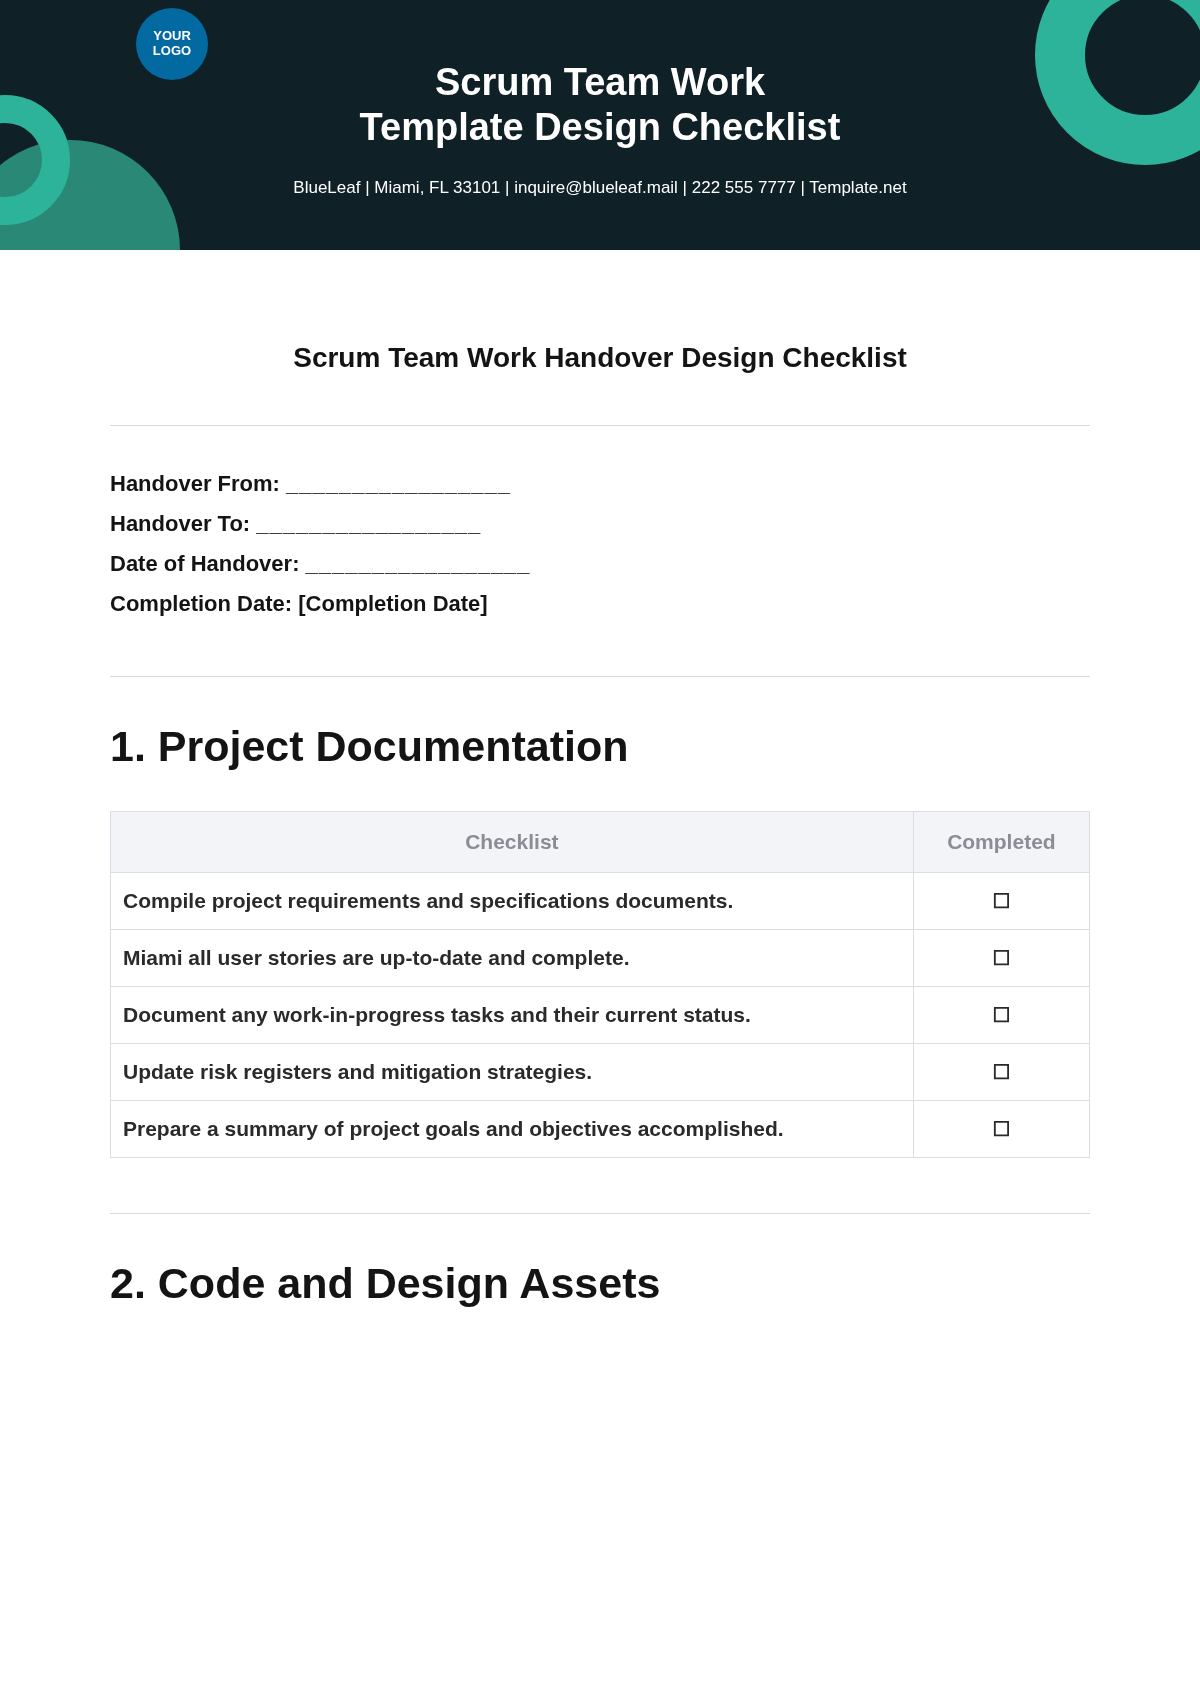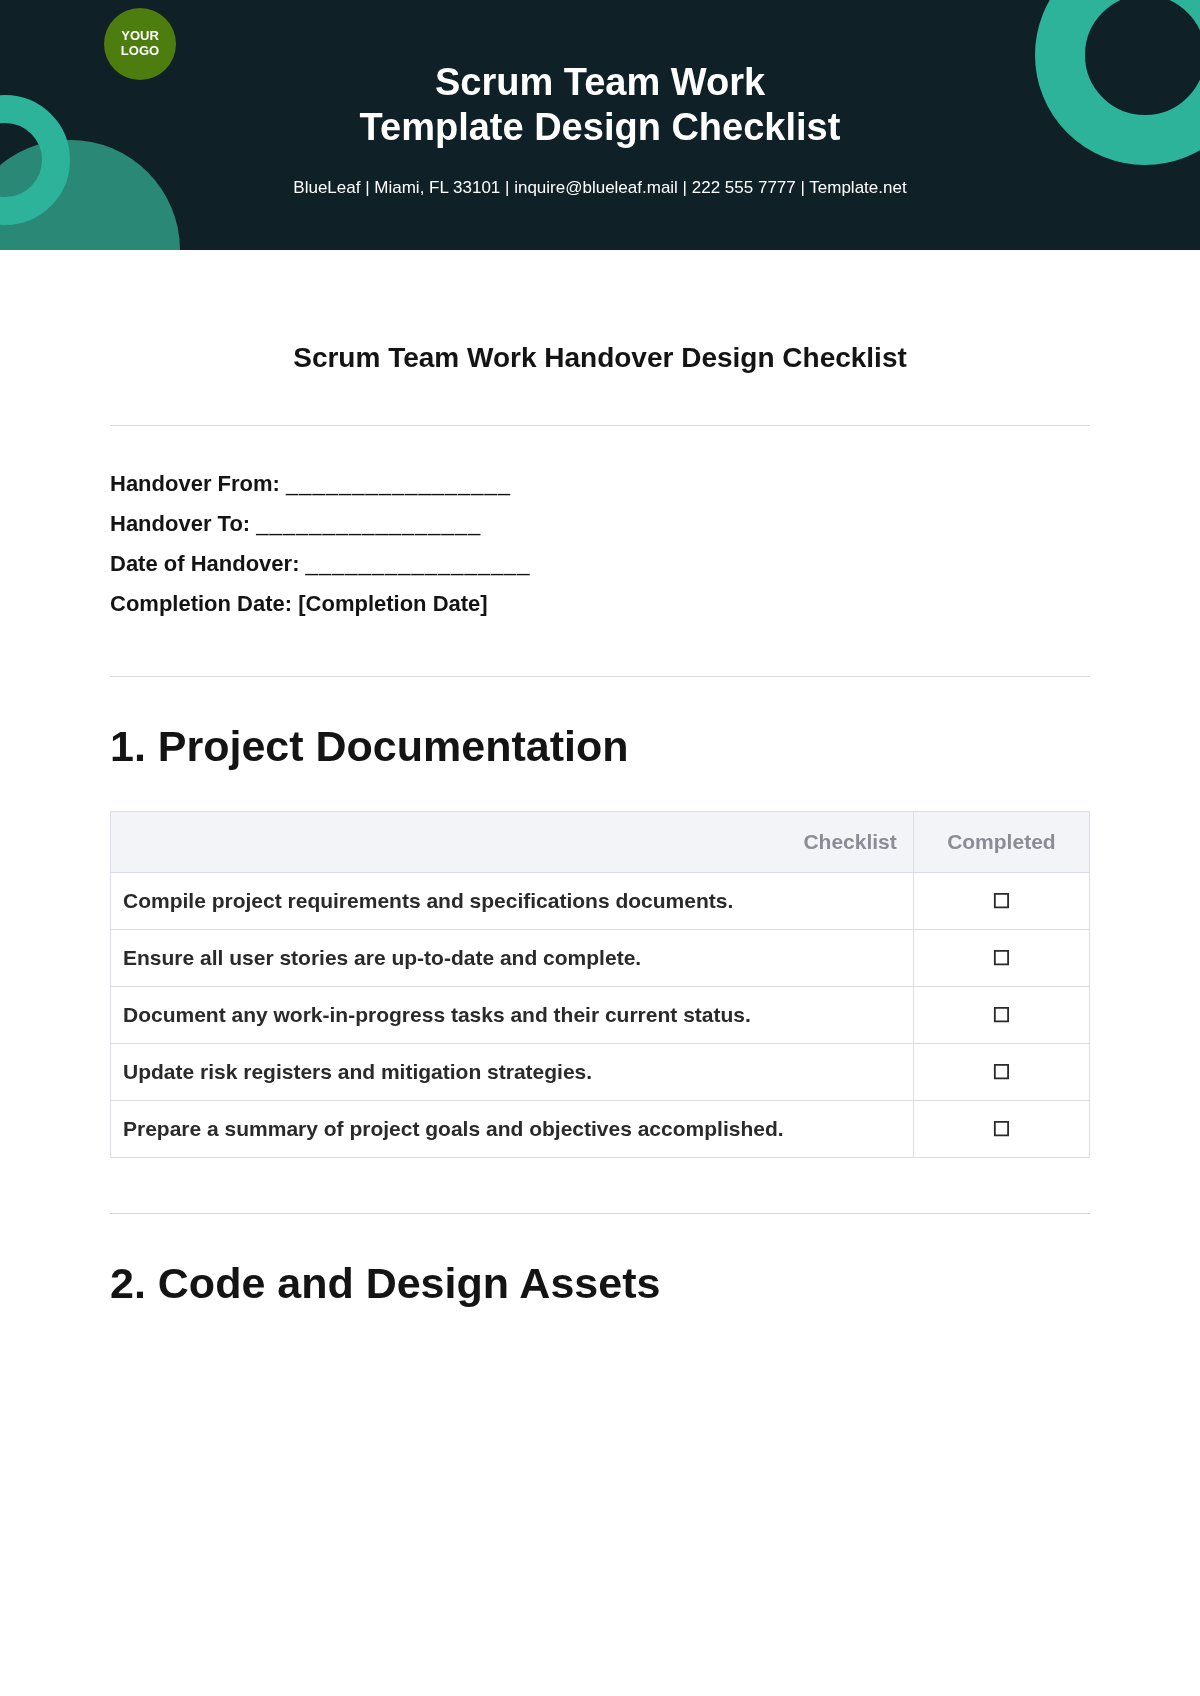--- a/index.html
+++ b/index.html
@@ -38,24 +38,24 @@
     top: 140px;
     left: -40px;
     width: 220px;
     height: 220px;
     background: #2a8877;
     border-radius: 50%;
   }
   .logo-badge {
     position: absolute;
     top: 8px;
-    left: 104px;
+    left: 136px;
     width: 72px;
     height: 72px;
-    background: #4d7c0f;
+    background: #0369a1;
     border-radius: 50%;
     display: flex;
     align-items: center;
     justify-content: center;
     text-align: center;
     color: #ffffff;
     font-size: 13px;
     font-weight: bold;
     line-height: 1.15;
   }
@@ -93,21 +93,21 @@
     border-top: 1.5px solid #d9d9d9;
     margin: 0 0 45px 0;
   }
   .field-line {
     font-size: 22px;
     font-weight: 700;
     margin-bottom: 14px;
     color: #141414;
   }
   .field-blank {
-    font-weight: 400;
+    font-weight: 700;
     letter-spacing: 1px;
   }
   .field-placeholder {
     font-weight: 700;
   }
   .section-heading {
     font-size: 43px;
     font-weight: 800;
     color: #141414;
     margin: 0 0 40px 0;
@@ -118,21 +118,21 @@
     font-size: 21px;
   }
   table.checklist th {
     background: #f3f4f8;
     color: #8a8d96;
     font-weight: 700;
     padding: 18px 16px;
     border: 1px solid #dcdde3;
     text-align: center;
   }
-  table.checklist th:first-child { text-align: right; }
+  table.checklist th:first-child { text-align: center; }
   table.checklist td {
     border: 1px solid #dcdde3;
     padding: 16px 12px;
     color: #2a2a2a;
     vertical-align: middle;
     font-weight: bold;
   }
   table.checklist td.completed {
     text-align: center;
     font-family: 'Segoe UI Symbol', Arial, sans-serif;
@@ -189,21 +189,21 @@
         <th style="width:82%;">Checklist</th>
         <th style="width:18%;">Completed</th>
       </tr>
     </thead>
     <tbody>
       <tr>
         <td>Compile project requirements and specifications documents.</td>
         <td class="completed">☐</td>
       </tr>
       <tr>
-        <td>Ensure all user stories are up-to-date and complete.</td>
+        <td>Miami all user stories are up-to-date and complete.</td>
         <td class="completed">☐</td>
       </tr>
       <tr>
         <td>Document any work-in-progress tasks and their current status.</td>
         <td class="completed">☐</td>
       </tr>
       <tr>
         <td>Update risk registers and mitigation strategies.</td>
         <td class="completed">☐</td>
       </tr>

